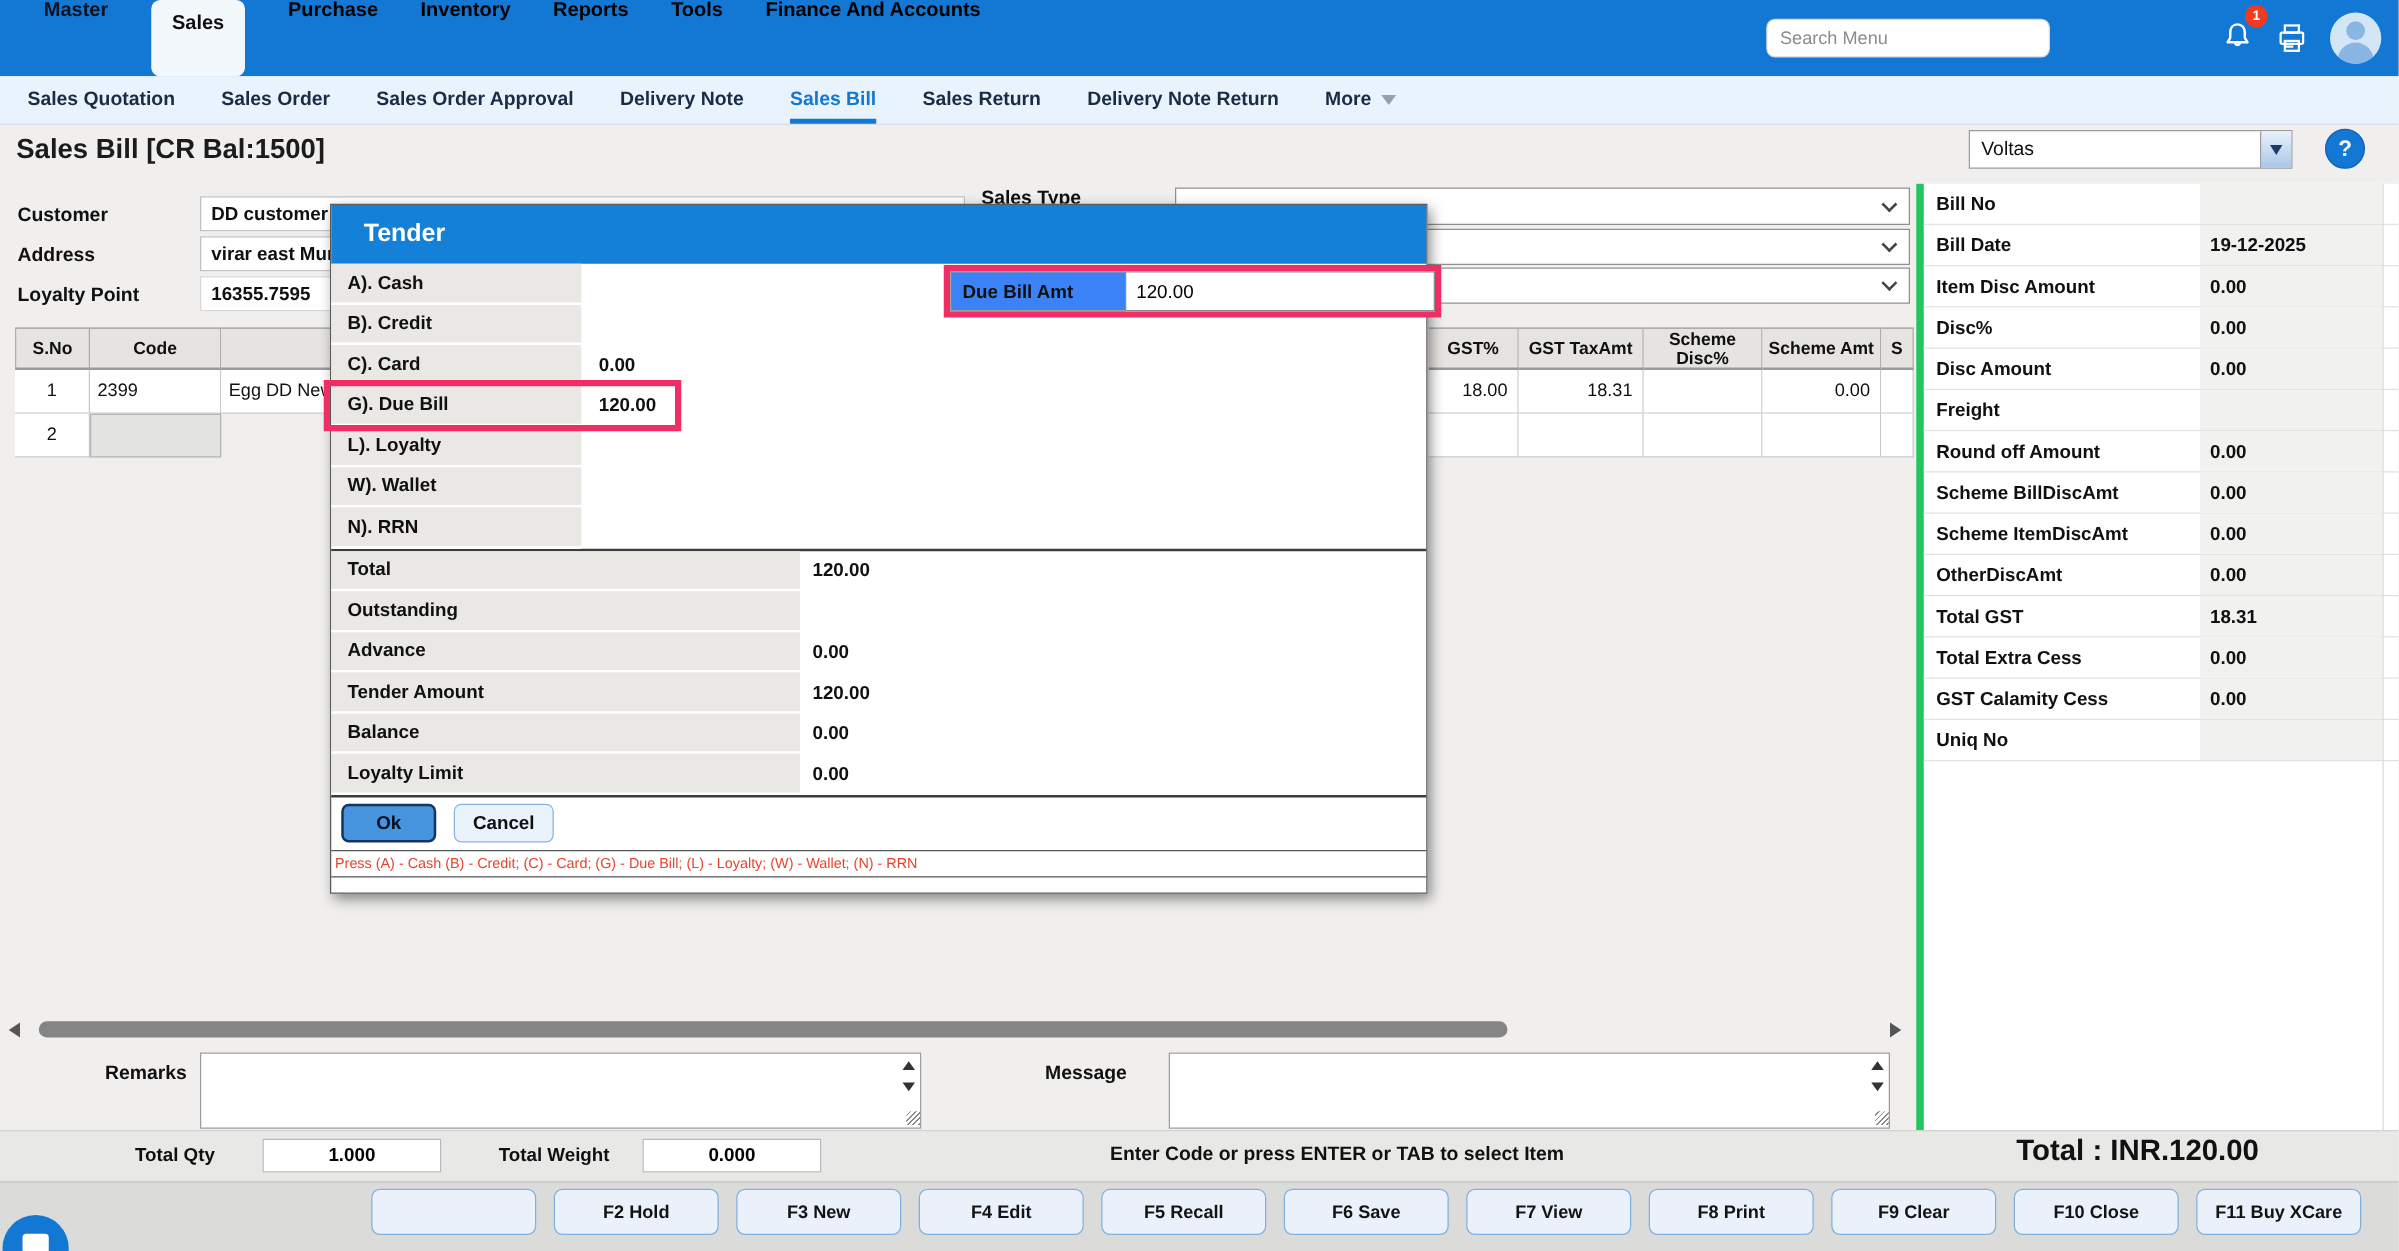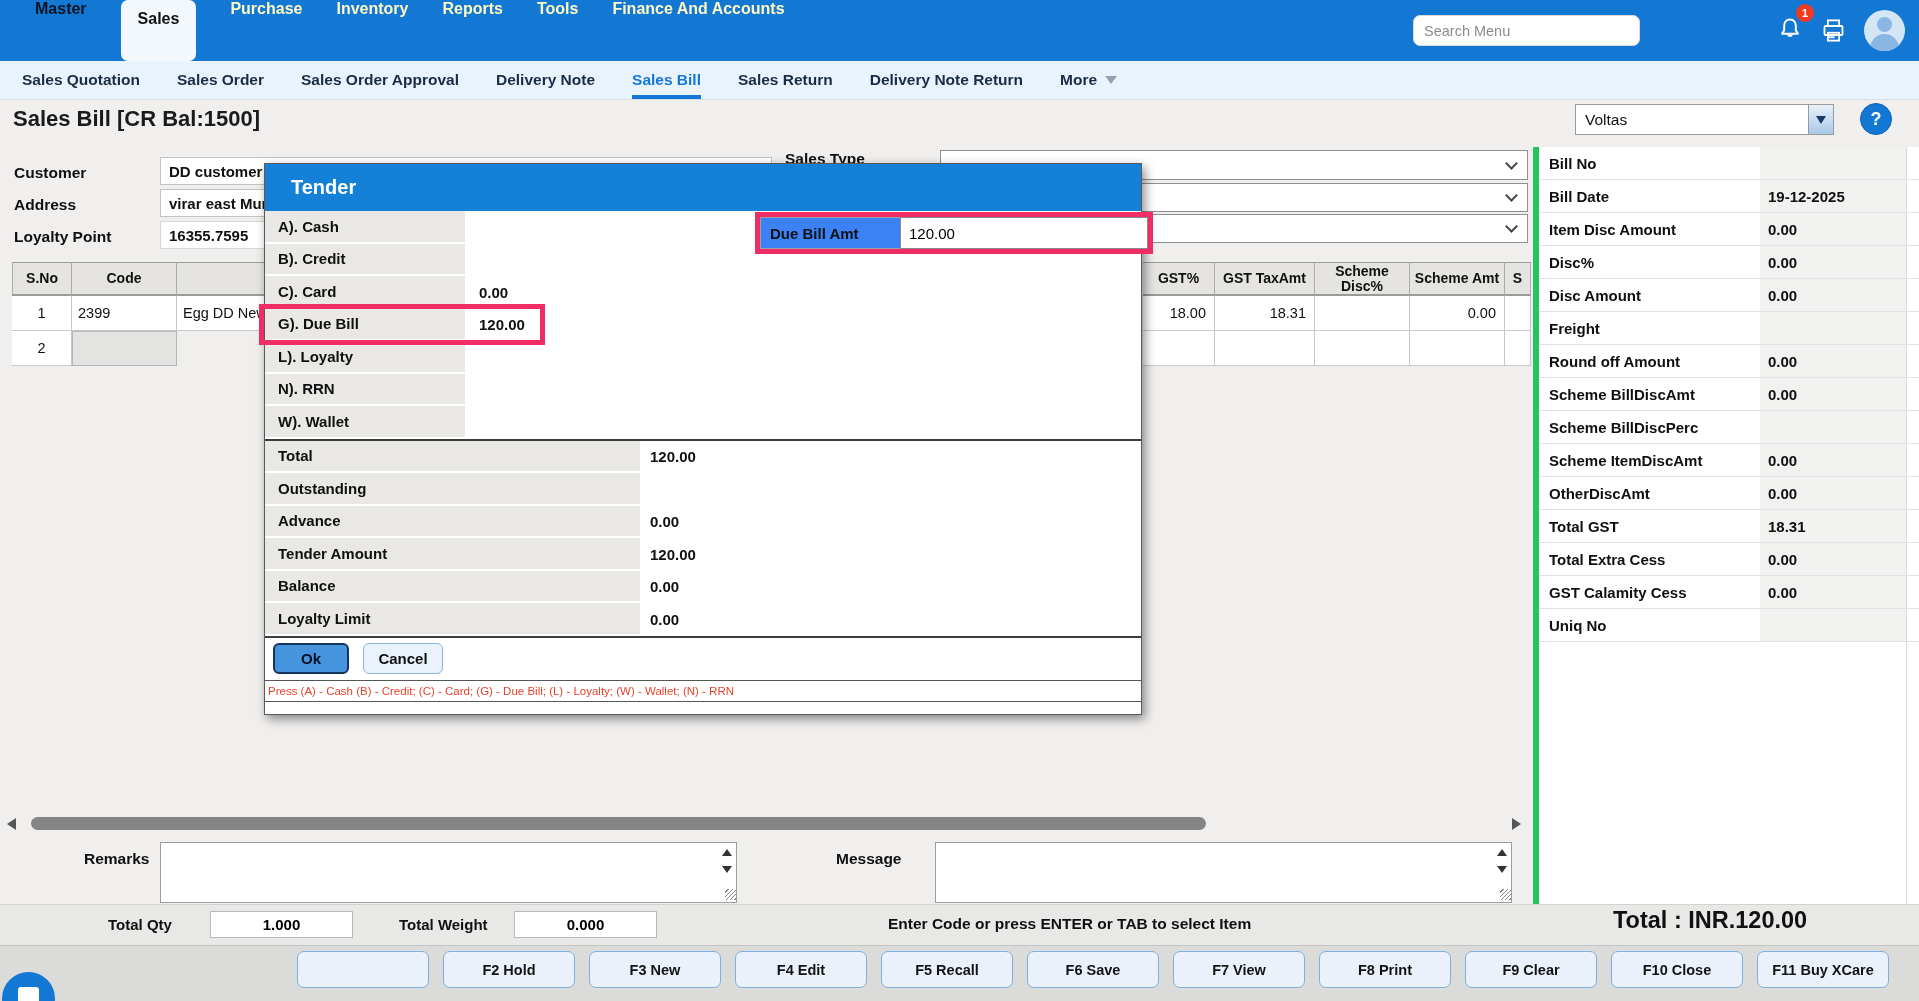--- a/index.html
+++ b/index.html
@@ -7,21 +7,21 @@
   body {
     position: relative; overflow: hidden;
     background: #f0efee;
     font-family: "Liberation Sans", sans-serif;
     color: #101010;
   }
 
   
   .topbar { position:absolute; left:0; top:0; width:1919px; height:61px; background:#1377d4;
             display:flex; gap:34px; padding-left:35px; }
-  .tmenu { color:#fef9c3; font-weight:700; font-size:16px; white-space:nowrap; cursor:default; }
+  .tmenu { color:#000000; font-weight:700; font-size:16px; white-space:nowrap; cursor:default; }
   .tmenu.master { color:#0c1322; }
   .tmenu.pill { background:#f3f8fd; color:#101010; padding:10px 17px; border-radius:7px; }
   .search { position:absolute; left:1413px; top:15px; width:227px; height:31px; border:1px solid #d9d9d9;
             border-radius:7px; padding:0 10px; font-size:14.5px; color:#333; outline:none;
             font-family:"Liberation Sans",sans-serif; }
   ::placeholder { color:#8c8c8c; }
   .bellwrap { position:absolute; left:1776px; top:16px; width:30px; height:30px; }
   .badge { position:absolute; left:1796px; top:4px; width:18px; height:18px; background:#f03b23; border-radius:50%;
            color:#fff; font-size:11px; font-weight:700; display:flex; align-items:center; justify-content:center; }
   .printwrap { position:absolute; left:1820px; top:17px; width:28px; height:28px; }
@@ -279,24 +279,20 @@
     </div>
   <div class="bp-row">
       <div class="bp-l">Round off Amount</div>
       <div class="bp-v">0.00</div>
     </div>
   <div class="bp-row">
       <div class="bp-l">Scheme BillDiscAmt</div>
       <div class="bp-v">0.00</div>
     </div>
   <div class="bp-row">
-      <div class="bp-l">Scheme BillDiscPerc</div>
-      <div class="bp-v"></div>
-    </div>
-  <div class="bp-row">
       <div class="bp-l">Scheme ItemDiscAmt</div>
       <div class="bp-v">0.00</div>
     </div>
   <div class="bp-row">
       <div class="bp-l">OtherDiscAmt</div>
       <div class="bp-v">0.00</div>
     </div>
   <div class="bp-row">
       <div class="bp-l">Total GST</div>
       <div class="bp-v">18.31</div>
@@ -375,25 +371,25 @@
     </div>
     <div class="pay-row">
       <div class="pay-l">G). Due Bill</div>
       <div class="pay-v">120.00</div>
     </div>
     <div class="pay-row">
       <div class="pay-l">L). Loyalty</div>
       <div class="pay-v"></div>
     </div>
     <div class="pay-row">
+      <div class="pay-l">W). Wallet</div>
+      <div class="pay-v"></div>
+    </div>
+    <div class="pay-row">
       <div class="pay-l">N). RRN</div>
-      <div class="pay-v"></div>
-    </div>
-    <div class="pay-row">
-      <div class="pay-l">W). Wallet</div>
       <div class="pay-v"></div>
     </div>
 
     <div class="g-highlight"></div>
     <div class="dba-wrap">
       <div class="dba-l">Due Bill Amt</div>
       <input class="dba-input" value="120.00" style="">
     </div>
 
     <div class="divider"></div>

